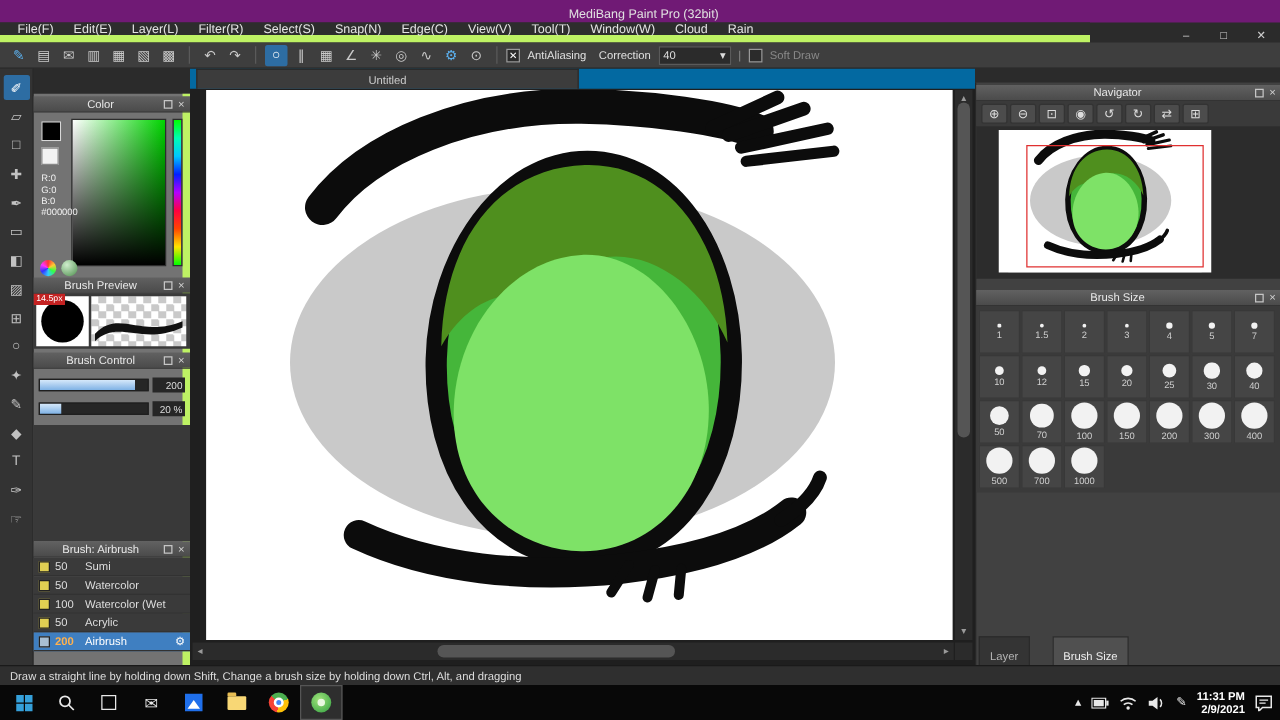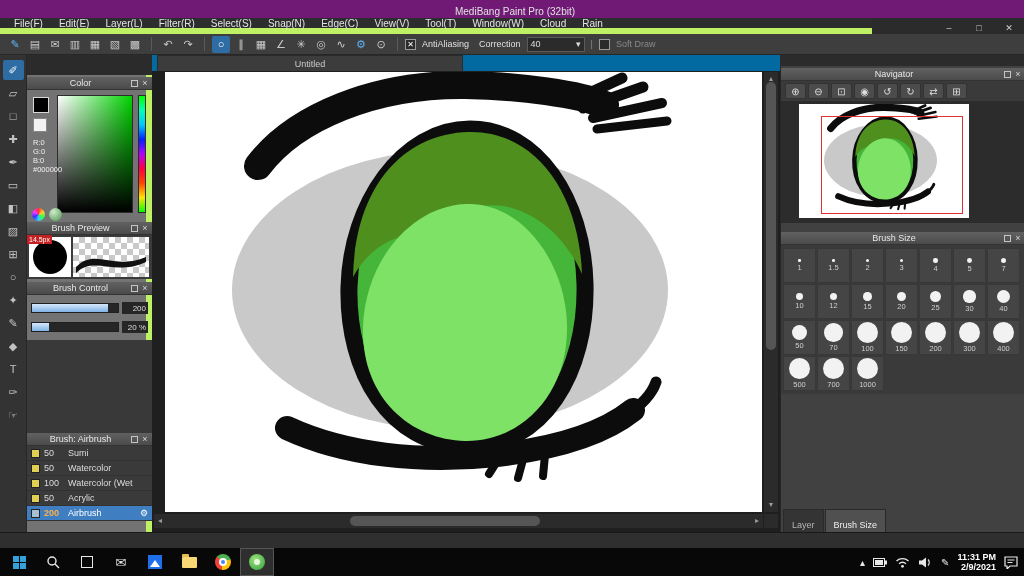--- a/index.html
+++ b/index.html
@@ -105,21 +105,21 @@
   .nav-view { height:122px; background:#2c2c2c; position:relative; }
   .nav-thumb { position:absolute; left:18px; top:3px; width:170px; height:114px; background:#fff; }
   .nav-rect { position:absolute; left:22px; top:12px; right:6px; bottom:4px; border:1px solid #e03030; }
 
   .p-bsize { top:166px; }
   .bs-grid { display:grid; grid-template-columns:repeat(7,33px); gap:1px; padding:3px 2px; background:#3a3a3a; justify-content:start; }
   .bs-cell { height:35px; background:#454545; border:1px solid #383838; display:flex; flex-direction:column; align-items:center; justify-content:center; gap:2px; }
   .bs-dot { background:#f2f2f2; border-radius:50%; width:4px; height:4px; flex:none; }
   .bs-label { font-size:7.5px; color:#cfcfcf; line-height:8px; }
 
-  .docktabs { position:absolute; left:2px; bottom:2px; height:32px; display:flex; gap:1px; }
+  .docktabs { position:absolute; left:2px; bottom:2px; height:32px; display:flex; gap:18px; }
   .dtab { padding:0 8px; font-size:9px; color:#b5b5b5; background:#343434; border:1px solid #2a2a2a; display:flex; align-items:center; }
   .dtab.active { background:#505050; color:#eee; }
 
   
   #statusbar { position:absolute; left:0; top:532px; width:1024px; height:16px; background:#2f2f2f; display:flex; align-items:center; padding:0 8px; gap:22px; font-size:9px; color:#ddd; border-top:1px solid #1a1a1a; }
 
   
   #taskbar { position:absolute; left:0; top:548px; width:1024px; height:28px; background:#080808; display:flex; align-items:center; padding:0 2px; }
   .task-ic { width:34px; height:28px; display:flex; align-items:center; justify-content:center; position:relative; }
   .task-ic.active { background:#2e2e2e; box-shadow:inset 0 0 0 1px #555; }
@@ -515,20 +515,21 @@
       </div>
     </div>
 
     <div class="docktabs">
       <span class="dtab">Layer</span>
       <span class="dtab active">Brush Size</span>
     </div>
   </div>
 
   <div id="statusbar">
+    <span>Draw a straight line by holding down Shift, Change a brush size by holding down Ctrl, Alt, and dragging</span>
   </div>
 
   <div id="taskbar">
     <div class="task-ic">
       <span class="winlogo">
           <div></div>
           <div></div>
           <div></div>
           <div></div>
         </span>

